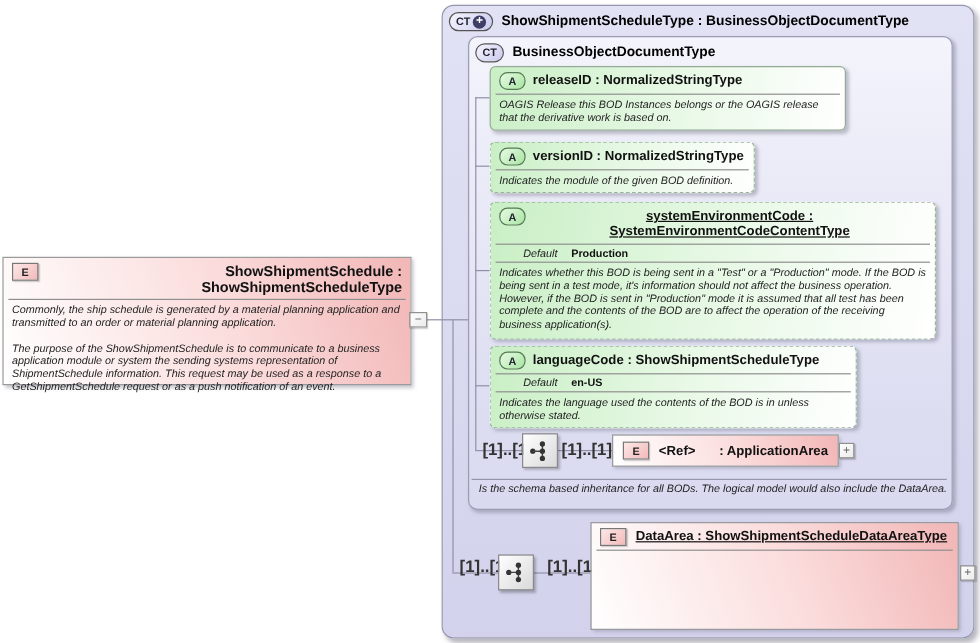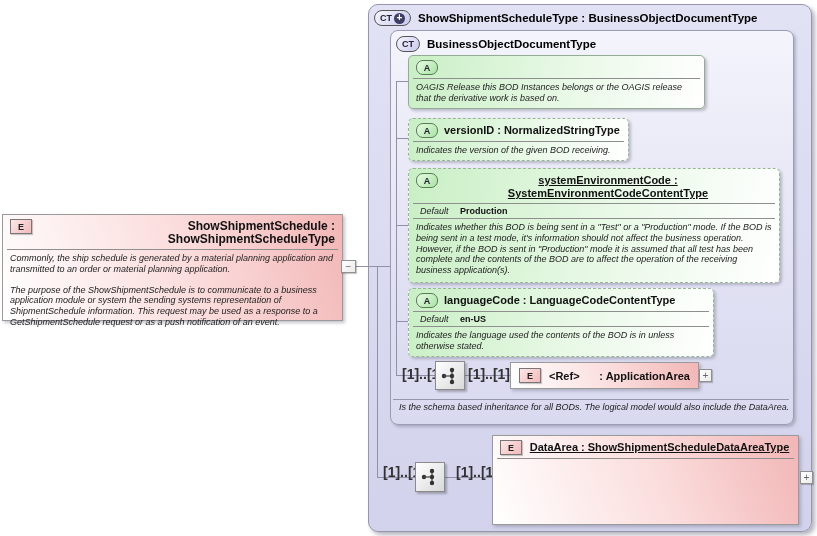--- a/index.html
+++ b/index.html
@@ -10,21 +10,21 @@
   .node{position:absolute;border:1px solid #9a9a9a;box-shadow:2px 2px 3px rgba(110,110,130,.4);box-sizing:border-box;}
   .pink{background:linear-gradient(250deg,#f2b6b6 0%,#fbdcdc 45%,#fff 100%);}
   .green{background:linear-gradient(100deg,#c9efc5 0%,#e9f9e7 55%,#ffffff 100%);
          border:1px solid #94ac94;border-radius:5px;}
   .green.dashed{border-style:dashed;border-color:#9ab49a;}
   .trow{display:flex;align-items:flex-start;gap:6px;padding:4px 7px 3px 7px;}
   .ttext{font-weight:bold;font-size:11px;color:#111;line-height:13px;padding-top:1px;}
   .ttext.center{flex:1;text-align:center;overflow-wrap:anywhere;text-decoration:underline;}
   .sep{border-top:1px solid #8f8f8f;margin:0 4px;}
   .ann{font-style:italic;font-size:9px;line-height:10.8px;color:#222;padding:3px 7px 4px 7px;}
-  .defrow{display:flex;font-size:9px;padding:2px 7px;border-top:1px solid #8f8f8f;margin:0 4px;align-items:baseline;}
+  .defrow{display:flex;font-size:9px;padding:2px 7px;border-top:1px solid #8f8f8f;margin:0 20px;align-items:baseline;}
   .defrow .dl{font-style:italic;width:40px;color:#222;}
   .defrow .dv{font-weight:bold;color:#111;}
   
   .eicon{display:inline-flex;align-items:center;justify-content:center;width:20px;height:13px;flex:0 0 auto;
          background:linear-gradient(135deg,#fde8e8,#f3b9b9);border:1px solid #777;
          font-weight:bold;font-size:9px;color:#222;box-shadow:1px 1px 1px rgba(0,0,0,.2);}
   .apill{display:inline-flex;align-items:center;justify-content:center;width:20px;height:13px;flex:0 0 auto;
          background:linear-gradient(135deg,#e8fbe4,#a8e4a2);border:1px solid #567c56;border-radius:7px;
          font-weight:bold;font-size:9px;color:#223;}
   .ctpill{display:inline-flex;align-items:center;justify-content:center;height:14px;padding:0 5px;flex:0 0 auto;
@@ -103,52 +103,53 @@
   <div class="hline" style="left:396px;top:225px;width:12px;"></div>
   <div class="hline" style="left:396px;top:321px;width:12px;"></div>
   <div class="hline" style="left:396px;top:375px;width:39px;"></div>
   <div class="hline" style="left:465px;top:375px;width:45px;"></div>
   <div class="hline" style="left:377px;top:477px;width:38px;"></div>
   <div class="hline" style="left:445px;top:477px;width:47px;"></div>
 
   <div class="node green" style="left:408px;top:55px;width:297px;min-height:53px;">
     <div class="trow">
         <span class="apill">A</span>
+      <span class="ttext">releaseID : NormalizedStringType</span>
       </div>
     <div class="sep"></div>
     <div class="ann">OAGIS Release this BOD Instances belongs or the OAGIS release that the derivative work is based on.</div>
   </div>
 
   <div class="node green dashed" style="left:408px;top:118px;width:221px;min-height:41px;">
     <div class="trow">
         <span class="apill">A</span>
       <span class="ttext">versionID : NormalizedStringType</span>
       </div>
     <div class="sep"></div>
-    <div class="ann">Indicates the version of the given BOD receiving.</div>
+    <div class="ann">Indicates the module of the given BOD definition.</div>
   </div>
 
   <div class="node green dashed" style="left:408px;top:168px;width:372px;min-height:115px;">
     <div class="trow">
         <span class="apill">A</span>
       <span class="ttext center">systemEnvironmentCode : SystemEnvironmentCodeContentType</span>
       </div>
     <div class="sep"></div>
     <div class="defrow" style="border-top:none;">
       <span class="dl">Default</span>
       <span class="dv">Production</span>
       </div>
     <div class="sep"></div>
     <div class="ann">Indicates whether this BOD is being sent in a "Test" or a "Production" mode. If the BOD is being sent in a test mode, it's information should not affect the business operation. However, if the BOD is sent in "Production" mode it is assumed that all test has been complete and the contents of the BOD are to affect the operation of the receiving business application(s).</div>
   </div>
 
   <div class="node green dashed" style="left:408px;top:288px;width:306px;min-height:67px;">
     <div class="trow">
         <span class="apill">A</span>
-      <span class="ttext">languageCode : LanguageCodeContentType</span>
+      <span class="ttext">languageCode : ShowShipmentScheduleType</span>
       </div>
     <div class="sep"></div>
     <div class="defrow" style="border-top:none;">
       <span class="dl">Default</span>
       <span class="dv">en-US</span>
       </div>
     <div class="sep"></div>
     <div class="ann">Indicates the language used the contents of the BOD is in unless otherwise stated.</div>
   </div>
 

